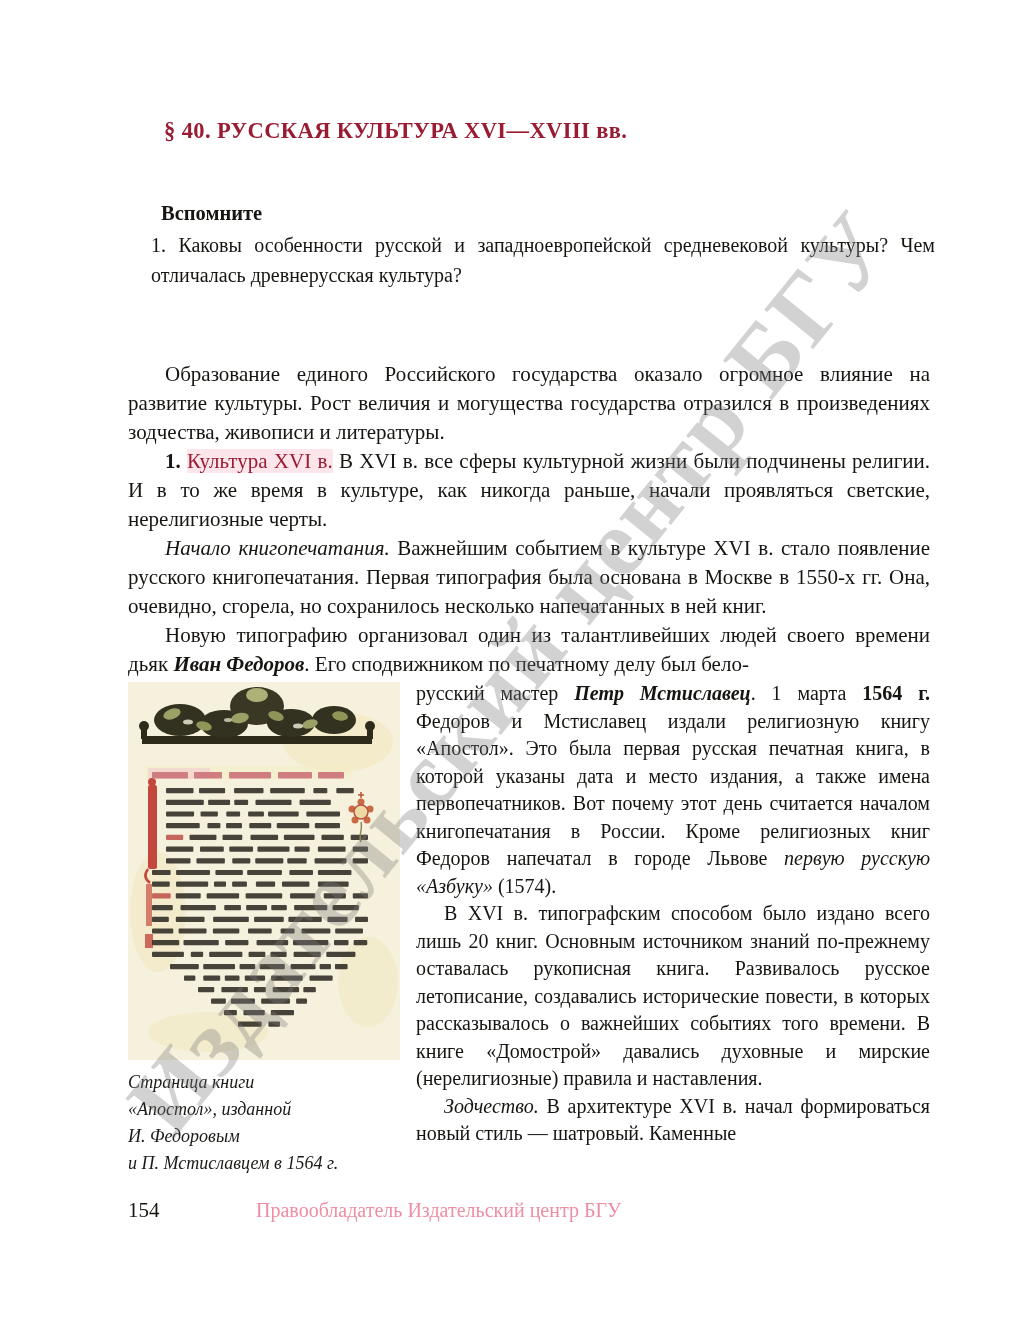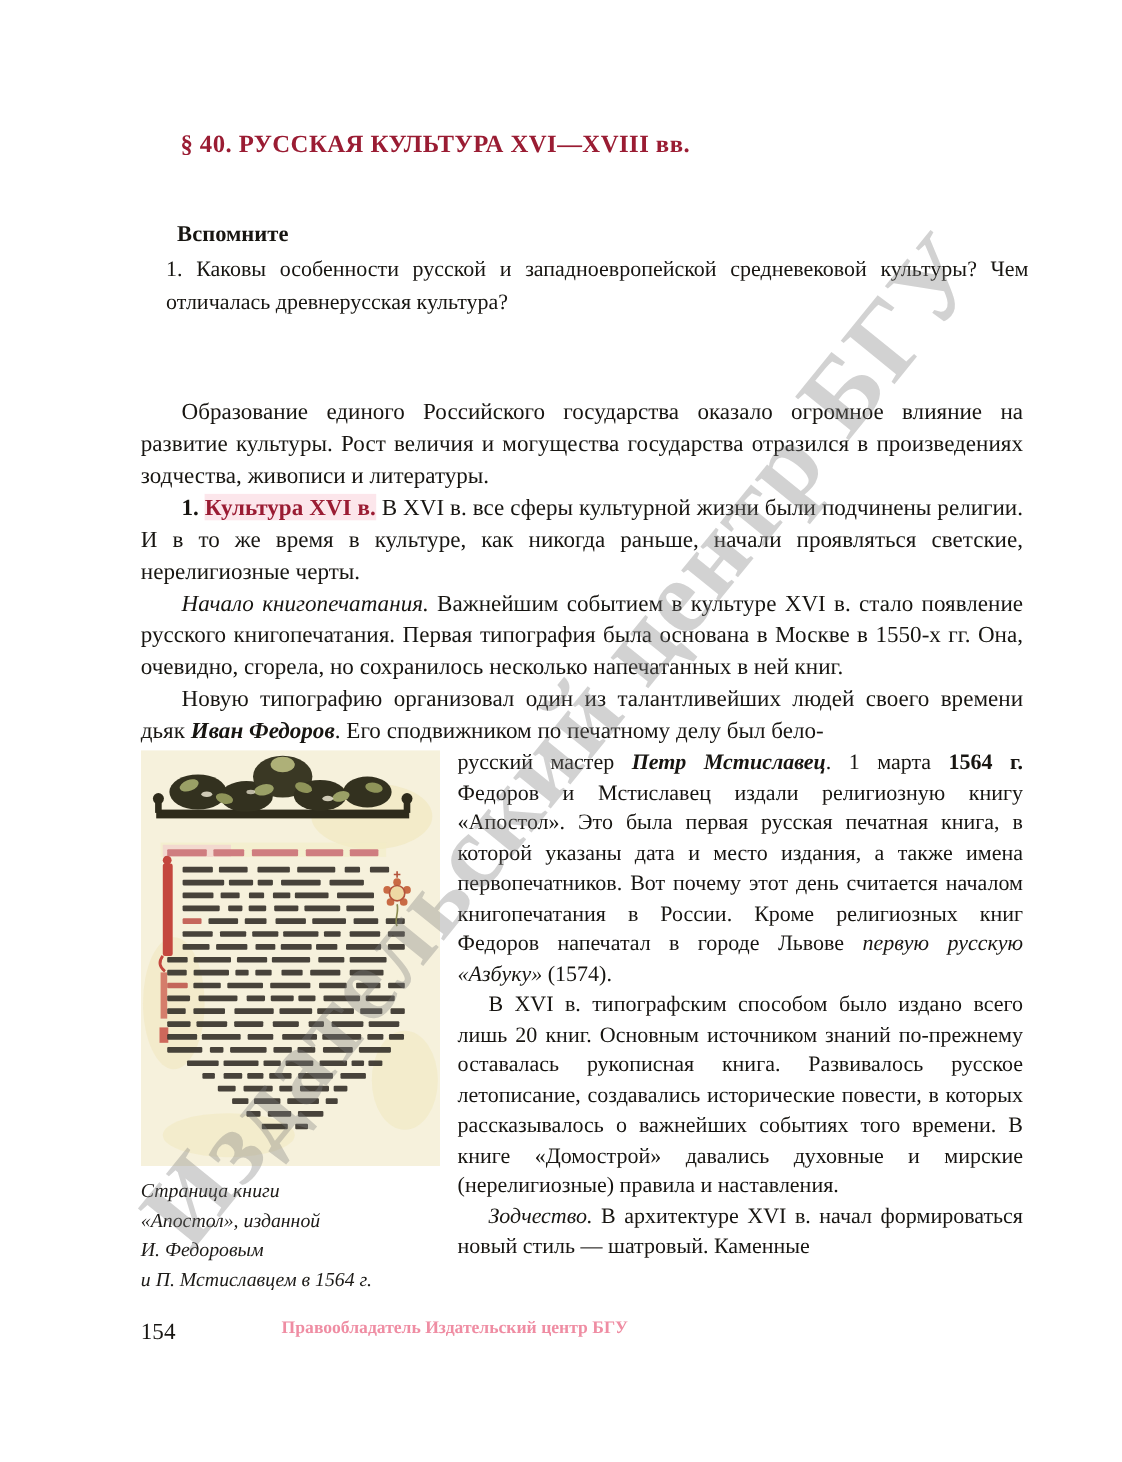--- a/index.html
+++ b/index.html
@@ -21,37 +21,36 @@
   }
   .recall{position:absolute;left:151px;top:202px;width:784px;}
   .recall-heading{font-size:20.5px;font-weight:bold;margin:0 0 5px 10px;}
   .recall-q{margin:0;font-size:20px;line-height:30px;text-align:justify;}
   .flow{position:absolute;left:128px;top:360px;width:802px;}
   .flow p{margin:0;font-size:21px;line-height:29px;text-align:justify;}
   .flow p.ind{text-indent:37px;}
   .b{font-weight:bold;}
   .i{font-style:italic;}
   .bi{font-weight:bold;font-style:italic;}
-  .rb{font-weight:bold;color:var(--heading-red);background:rgba(243,166,184,.28);}
+  .rb{font-weight:normal;color:var(--heading-red);background:rgba(243,166,184,.28);}
   .wrap{margin-top:1px;}
   .wrap p{font-size:20px;line-height:27.5px;}
   .wrap p.ind{text-indent:28px;}
   figure.apostle{
     float:left;width:272px;margin:2px 16px 6px 0;padding:0;
   }
   figure.apostle svg{display:block;}
   figcaption{
     margin-top:9px;font-style:italic;font-size:18px;line-height:27px;color:#1c1a17;
   }
   .footer-row{position:absolute;left:0;top:1198px;width:1020px;height:30px;text-align:right;}
   .page-number{position:absolute;left:128px;top:0;font-size:21px;}
   .copyright{
-    position:absolute;left:256px;top:1px;font-size:16px;
+    position:absolute;left:256px;top:1px;font-size:20px;
     color:var(--footer-pink);
-    font-weight:bold;
   }
   .watermark{
     position:absolute;left:510px;top:672px;z-index:6;pointer-events:none;
     transform:translate(-50%,-50%) rotate(-51deg);
     font-family:"Liberation Serif","DejaVu Serif",serif;font-weight:bold;
     font-size:96px;letter-spacing:2px;white-space:nowrap;
     color:var(--wm-gray);opacity:.34;
   }
 </style>
 </head>

